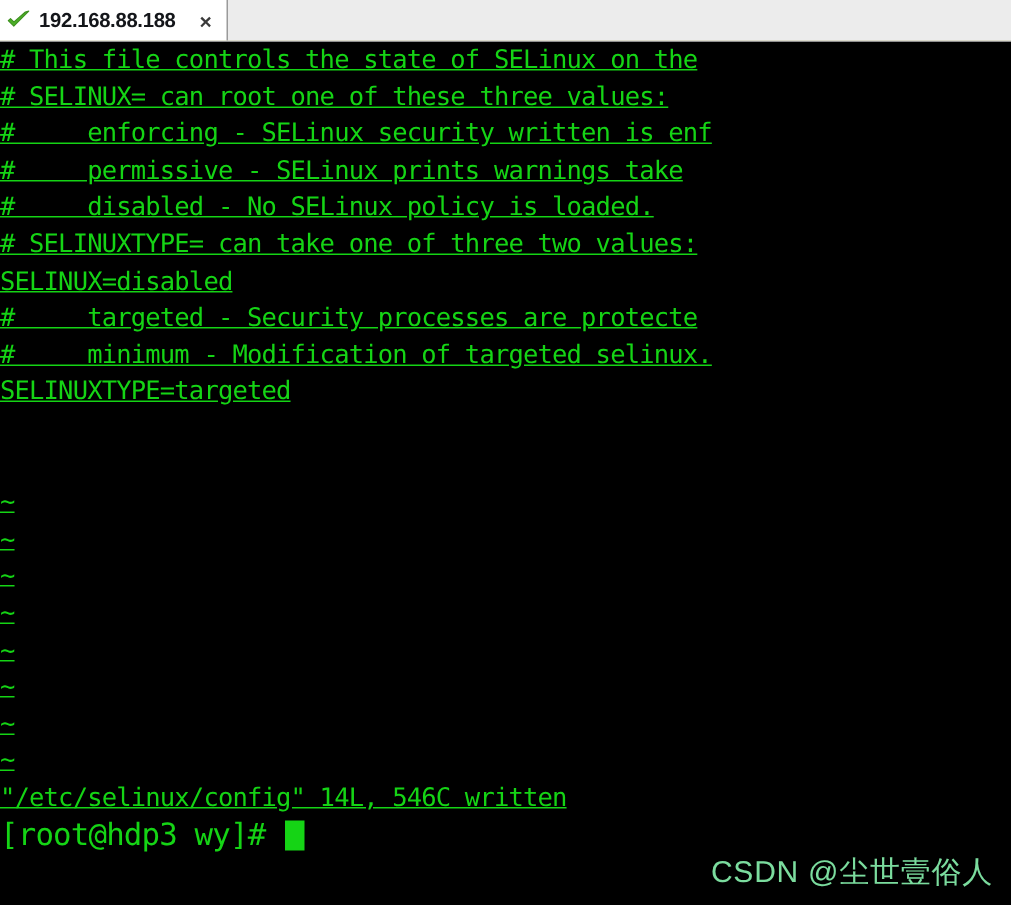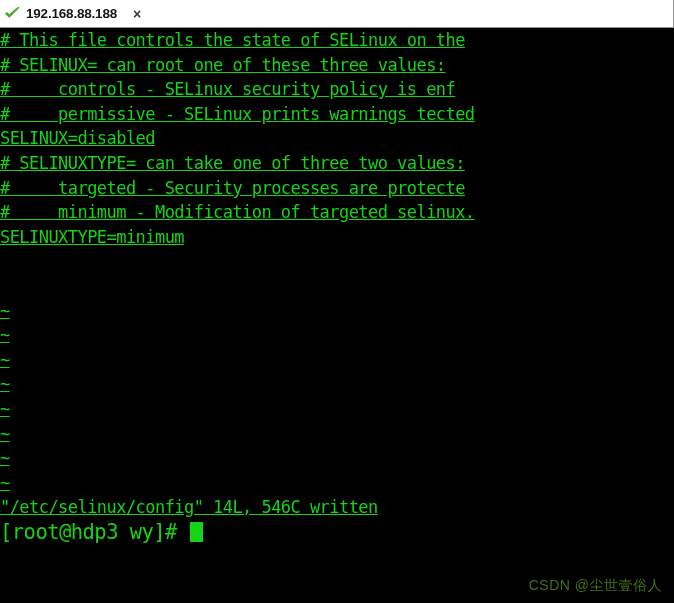--- a/index.html
+++ b/index.html
@@ -16,21 +16,20 @@
 
   
   #tabbar {
     height: 28px;
     background: #fef9c3;
     border-bottom: 1px solid #8f8f8f;
     display: flex;
     align-items: stretch;
     box-sizing: border-box;
     position: relative;
-    flex-direction: column;
   }
   .tab {
     display: flex;
     align-items: center;
     background: #ffffff;
     padding: 0 6px 0 4px;
     border-right: 1px solid #9a9a9a;
     box-sizing: border-box;
     height: 100%;
   }
@@ -118,22 +117,22 @@
     margin-left: 1px;
     vertical-align: middle;
   }
 
   
   #watermark {
     position: absolute;
     right: 12px;
     bottom: 8px;
     font-family: "Liberation Sans", sans-serif;
-    font-size: 14px;
-    color: #4d7c0f;
+    font-size: 20px;
+    color: #86efac;
     opacity: 0.92;
     white-space: nowrap;
     pointer-events: none;
     letter-spacing: 0.5px;
   }
 </style>
 </head>
 <body>
 
 <div id="tabbar">
@@ -146,27 +145,28 @@
     <span class="tab-label">192.168.88.188</span>
     <span class="tab-close">×</span>
   </div>
   <div class="tabbar-rest"></div>
 </div>
 
 <div id="terminal">
   <div id="screen">
       <div class="line"># This file controls the state of SELinux on the</div>
       <div class="line"># SELINUX= can root one of these three values:</div>
-      <div class="line">#     controls - SELinux security policy is enf</div>
-      <div class="line">#     permissive - SELinux prints warnings tected</div>
+      <div class="line">#     enforcing - SELinux security written is enf</div>
+      <div class="line">#     permissive - SELinux prints warnings take</div>
+      <div class="line">#     disabled - No SELinux policy is loaded.</div>
+      <div class="line"># SELINUXTYPE= can take one of three two values:</div>
       <div class="line">SELINUX=disabled</div>
-      <div class="line"># SELINUXTYPE= can take one of three two values:</div>
       <div class="line">#     targeted - Security processes are protecte</div>
       <div class="line">#     minimum - Modification of targeted selinux.</div>
-      <div class="line">SELINUXTYPE=minimum</div>
+      <div class="line">SELINUXTYPE=targeted</div>
       <div class="line blank"> </div>
       <div class="line blank"> </div>
       <div class="line">~</div>
       <div class="line">~</div>
       <div class="line">~</div>
       <div class="line">~</div>
       <div class="line">~</div>
       <div class="line">~</div>
       <div class="line">~</div>
       <div class="line">~</div>

